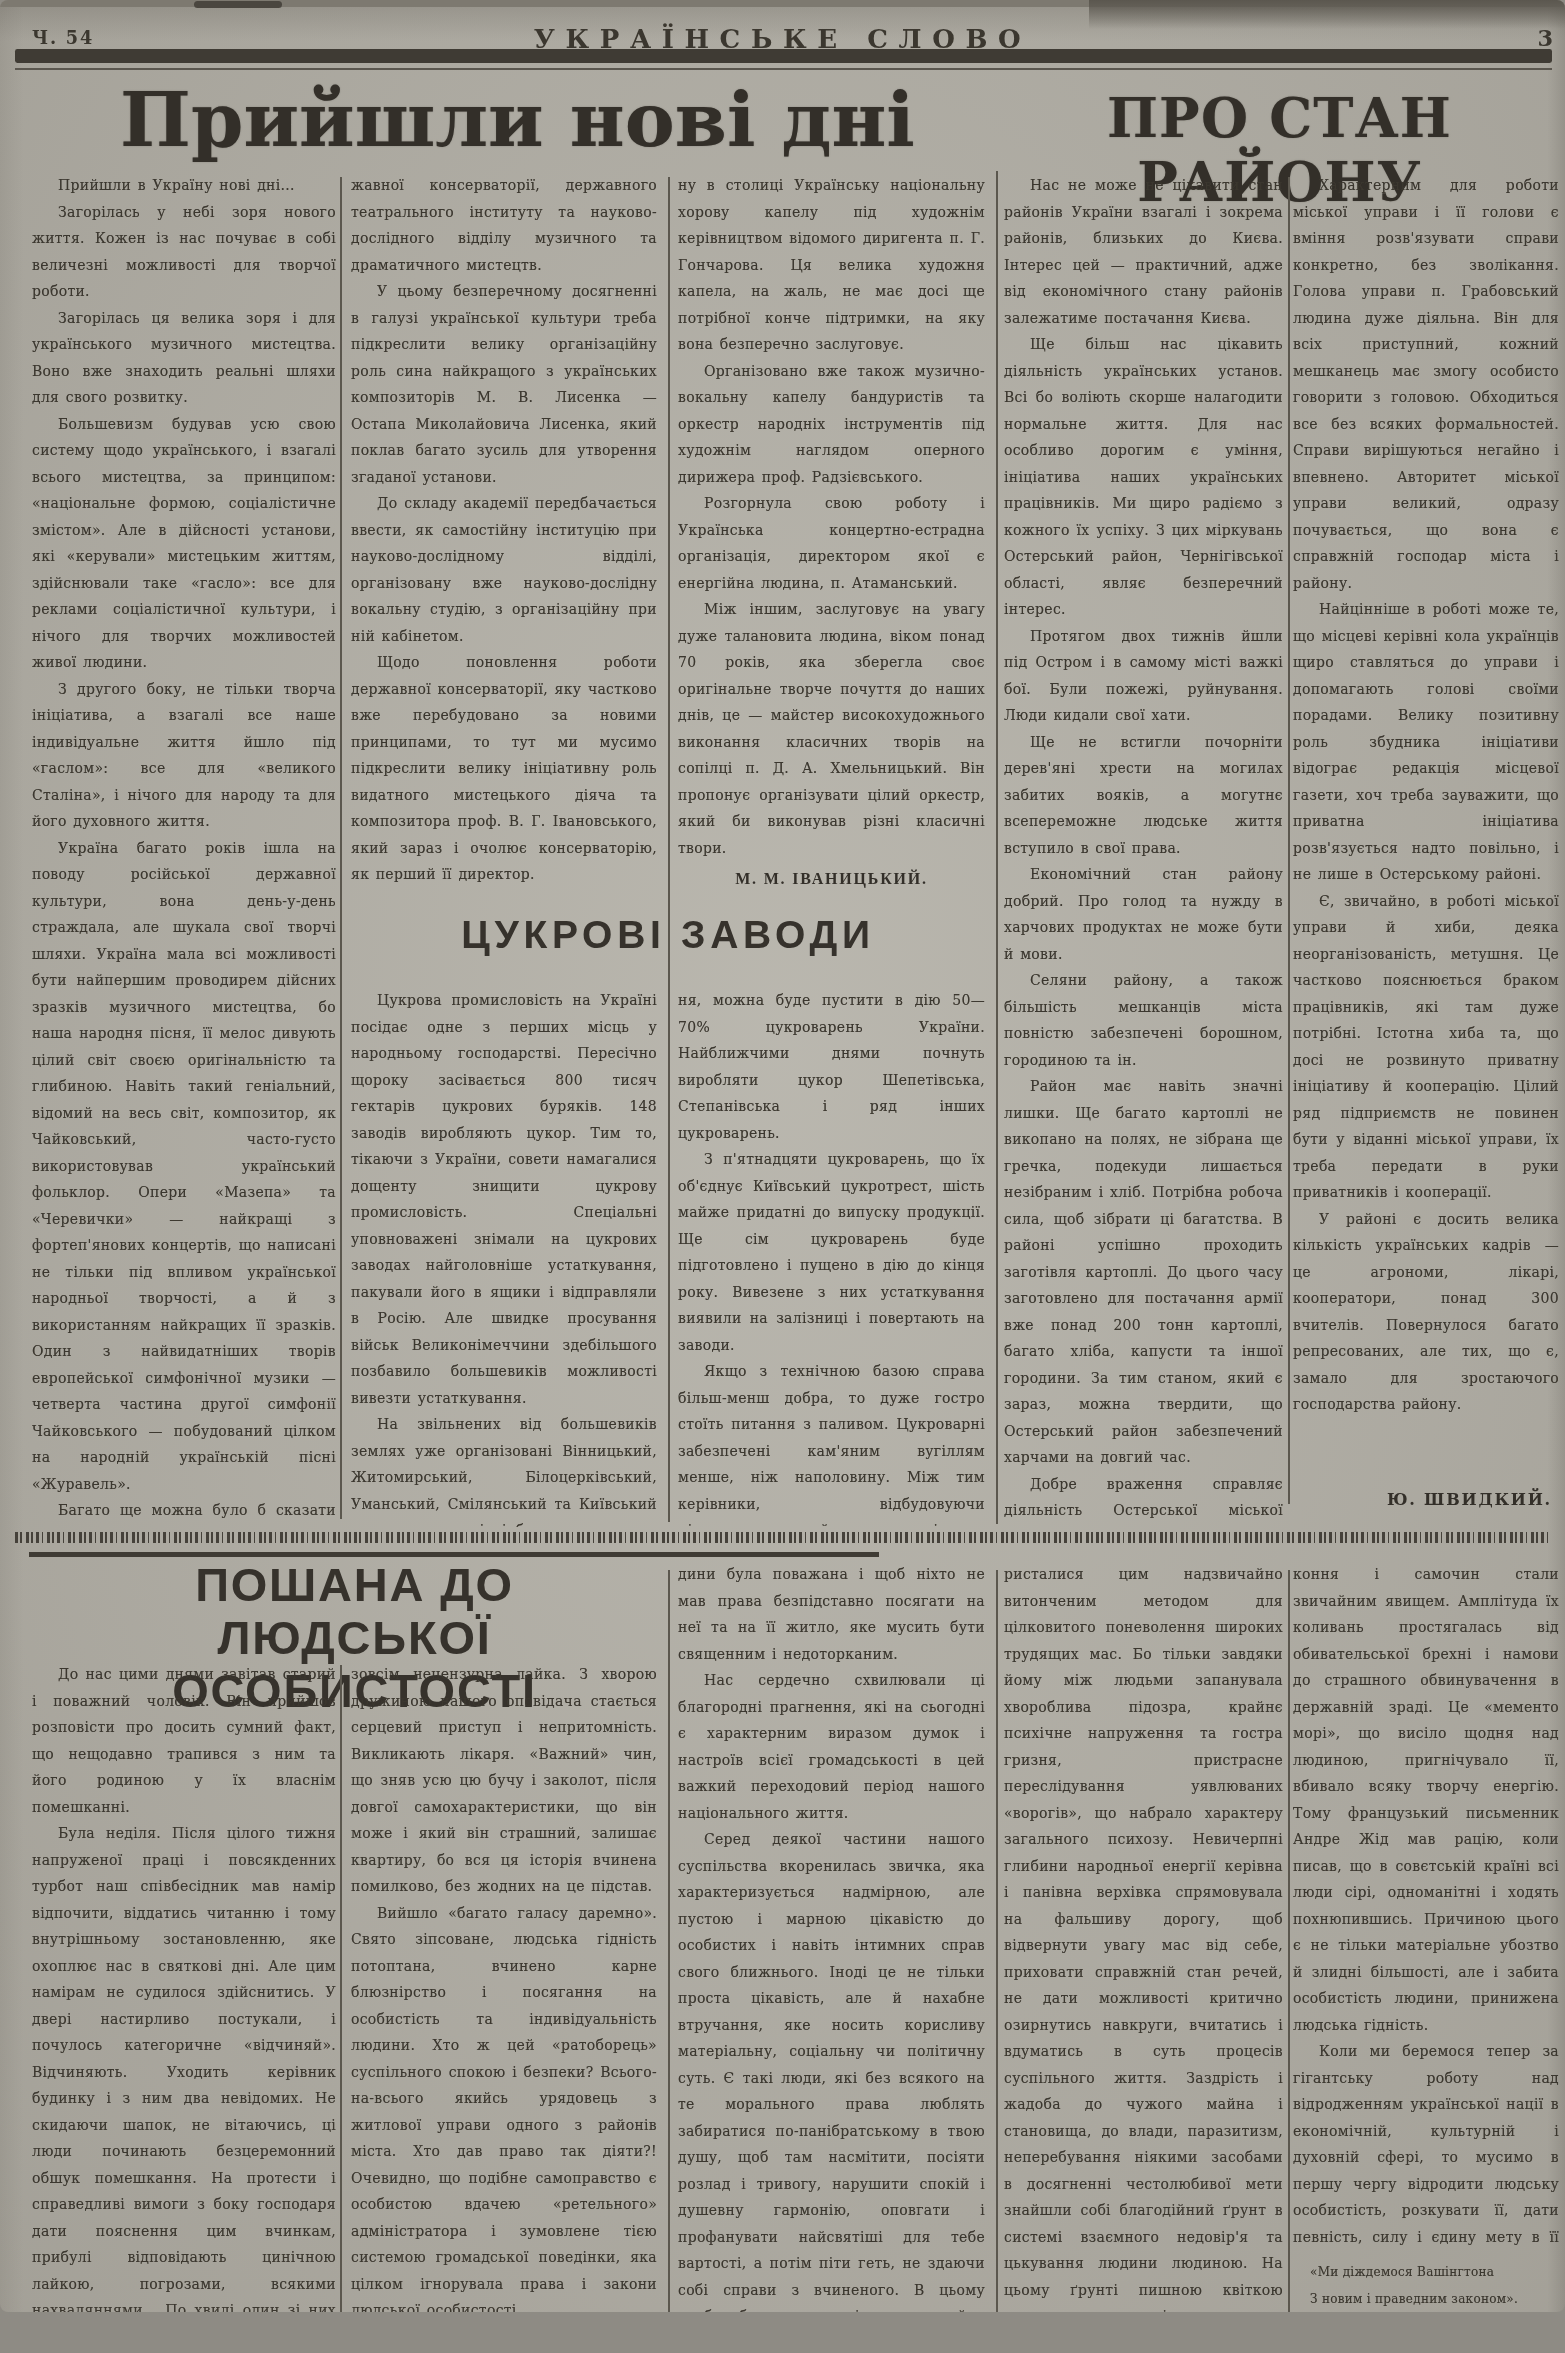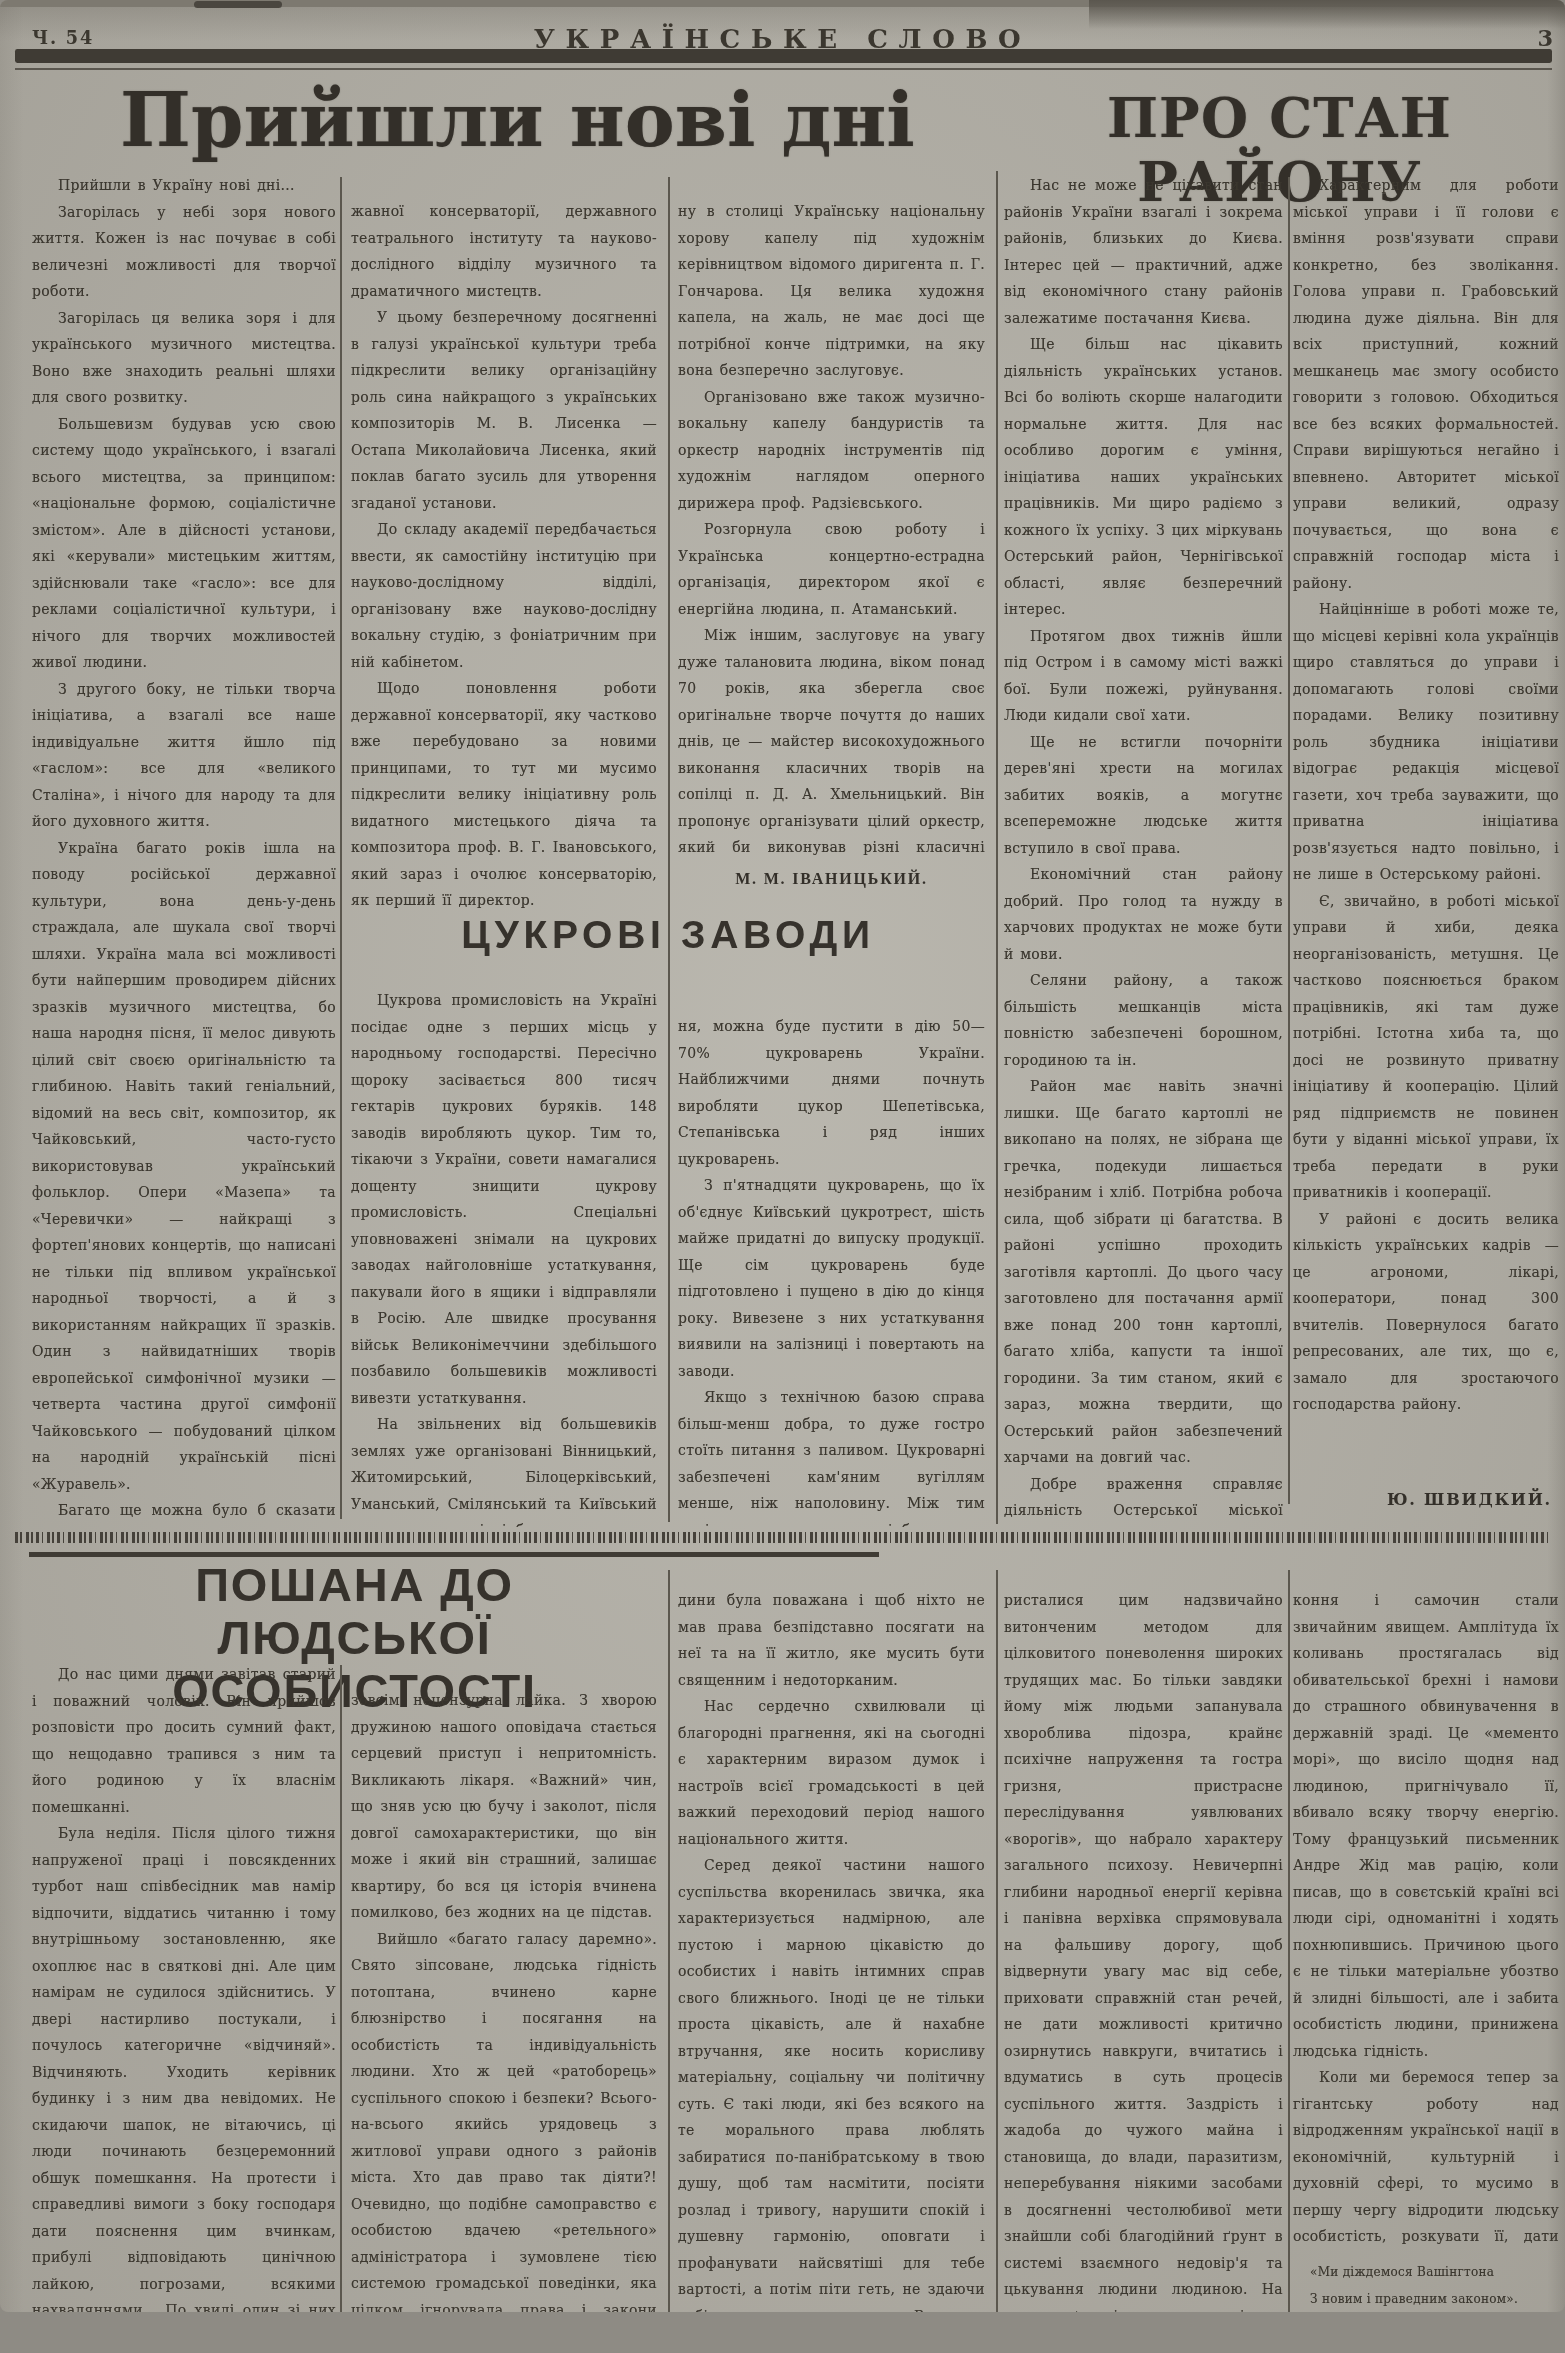--- a/index.html
+++ b/index.html
@@ -32,21 +32,21 @@
         font-size:54px;font-weight:bold;color:#332f29;letter-spacing:1.2px;text-shadow:0 0 1.2px rgba(51,47,41,.5);}
   .hl-3{position:absolute;left:351px;top:913px;width:634px;text-align:center;
         font-family:"Liberation Sans",sans-serif;font-size:39px;font-weight:bold;letter-spacing:4.7px;color:#36322c;}
   .hl-4{position:absolute;left:56px;top:1558px;width:597px;text-align:center;
         font-family:"Liberation Sans",sans-serif;font-size:47px;line-height:53px;font-weight:bold;letter-spacing:1.8px;color:#36322c;}
   
   .col{position:absolute;text-align:justify;overflow:hidden;
        font-size:14px;line-height:26.5px;letter-spacing:0.3px;word-spacing:1.8px;
        text-shadow:0 0 0.6px rgba(59,55,47,.45);}
   .col p{margin:0;text-indent:26px;}
-  .col p.cont{text-indent:0;margin-top:26px;}
+  .col p.cont{text-indent:0;}
   .byline{position:absolute;font-size:16px;font-weight:bold;letter-spacing:1.8px;color:#332f29;}
   .quote{position:absolute;font-size:12px;line-height:28px;letter-spacing:0.3px;text-shadow:0 0 0.6px rgba(59,55,47,.45);}
   
   .vrule{position:absolute;width:1.8px;background:#5b574e;}
   .orn{position:absolute;left:14.7px;top:1532px;width:1537px;height:10.6px;
        background:repeating-linear-gradient(90deg,#45413a 0 2.9px, rgba(0,0,0,0) 2.9px 5.3px, #45413a 5.3px 7px, rgba(0,0,0,0) 7px 10.6px);}
   .rule-mid{position:absolute;left:29px;top:1552px;width:850px;height:5.3px;background:#3f3b34;}
 </style>
 </head>
 <body>
@@ -76,21 +76,21 @@
       <p>Загорілась у небі зоря нового життя. Кожен із нас почуває в собі величезні можливості для творчої роботи.</p>
       <p>Загорілась ця велика зоря і для українського музичного мистецтва. Воно вже знаходить реальні шляхи для свого розвитку.</p>
       <p>Большевизм будував усю свою систему щодо українського, і взагалі всього мистецтва, за принципом: «національне формою, соціалістичне змістом». Але в дійсності установи, які «керували» мистецьким життям, здійснювали таке «гасло»: все для реклами соціалістичної культури, і нічого для творчих можливостей живої людини.</p>
       <p>З другого боку, не тільки творча ініціатива, а взагалі все наше індивідуальне життя йшло під «гаслом»: все для «великого Сталіна», і нічого для народу та для його духовного життя.</p>
       <p>Україна багато років ішла на поводу російської державної культури, вона день-у-день страждала, але шукала свої творчі шляхи. Україна мала всі можливості бути найпершим проводирем дійсних зразків музичного мистецтва, бо наша народня пісня, її мелос дивують цілий світ своєю оригінальністю та глибиною. Навіть такий геніальний, відомий на весь світ, композитор, як Чайковський, часто-густо використовував український фольклор. Опери «Мазепа» та «Черевички» — найкращі з фортеп'янових концертів, що написані не тільки під впливом української народньої творчості, а й з використанням найкращих її зразків. Один з найвидатніших творів европейської симфонічної музики — четверта частина другої симфонії Чайковського — побудований цілком на народній українській пісні «Журавель».</p>
       <p>Багато ще можна було б сказати про те, як використовували видатні композитори Росії та Заходу український фольклор («Різдвяна ніч» Римського-Корсакова, сюїта Аренського тощо).</p>
     </div>
   <div class="col" style="left:351px;top:172px;width:306px;height:740px">
       <p class="cont">жавної консерваторії, державного театрального інституту та науково-дослідного відділу музичного та драматичного мистецтв.</p>
       <p>У цьому безперечному досягненні в галузі української культури треба підкреслити велику організаційну роль сина найкращого з українських композиторів М. В. Лисенка — Остапа Миколайовича Лисенка, який поклав багато зусиль для утворення згаданої установи.</p>
-      <p>До складу академії передбачається ввести, як самостійну інституцію при науково-дослідному відділі, організовану вже науково-дослідну вокальну студію, з фоніатричним при ній кабінетом.</p>
+      <p>До складу академії передбачається ввести, як самостійну інституцію при науково-дослідному відділі, організовану вже науково-дослідну вокальну студію, з організаційну при ній кабінетом.</p>
       <p>Щодо поновлення роботи державної консерваторії, яку частково вже перебудовано за новими принципами, то тут ми мусимо підкреслити велику ініціативну роль видатного мистецького діяча та композитора проф. В. Г. Івановського, який зараз і очолює консерваторію, як перший її директор.</p>
     </div>
   <div class="col" style="left:678px;top:172px;width:307px;height:694px">
       <p class="cont">ну в столиці Українську національну хорову капелу під художнім керівництвом відомого диригента п. Г. Гончарова. Ця велика художня капела, на жаль, не має досі ще потрібної конче підтримки, на яку вона безперечно заслуговує.</p>
       <p>Організовано вже також музично-вокальну капелу бандуристів та оркестр народніх інструментів під художнім наглядом оперного дирижера проф. Радзієвського.</p>
       <p>Розгорнула свою роботу і Українська концертно-естрадна організація, директором якої є енергійна людина, п. Атаманський.</p>
       <p>Між іншим, заслуговує на увагу дуже талановита людина, віком понад 70 років, яка зберегла своє оригінальне творче почуття до наших днів, це — майстер високохудожнього виконання класичних творів на сопілці п. Д. А. Хмельницький. Він пропонує організувати цілий оркестр, який би виконував різні класичні твори.</p>
       <p>У цю історичну хвилину — на початку розвитку дійсного українського мистецтва треба всім керівним особам якнайбільше прикласти своїх зусиль і старань, добре прислухатись до всіх думок, різноманітної творчої ініціативи, що їх подають українські мистці.</p>
     </div>
   <div class="byline" style="left:678px;top:870px;width:307px;text-align:center;font-family:Liberation Serif, serif;">М. М. ІВАНИЦЬКИЙ.</div>

